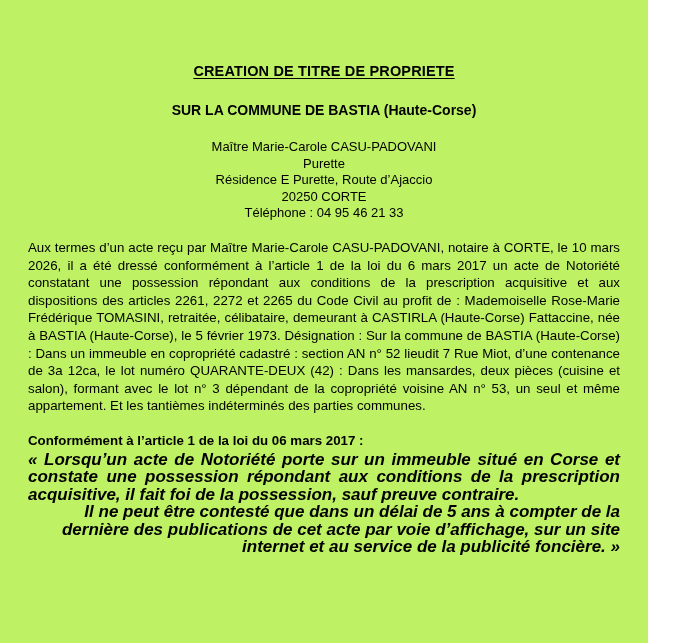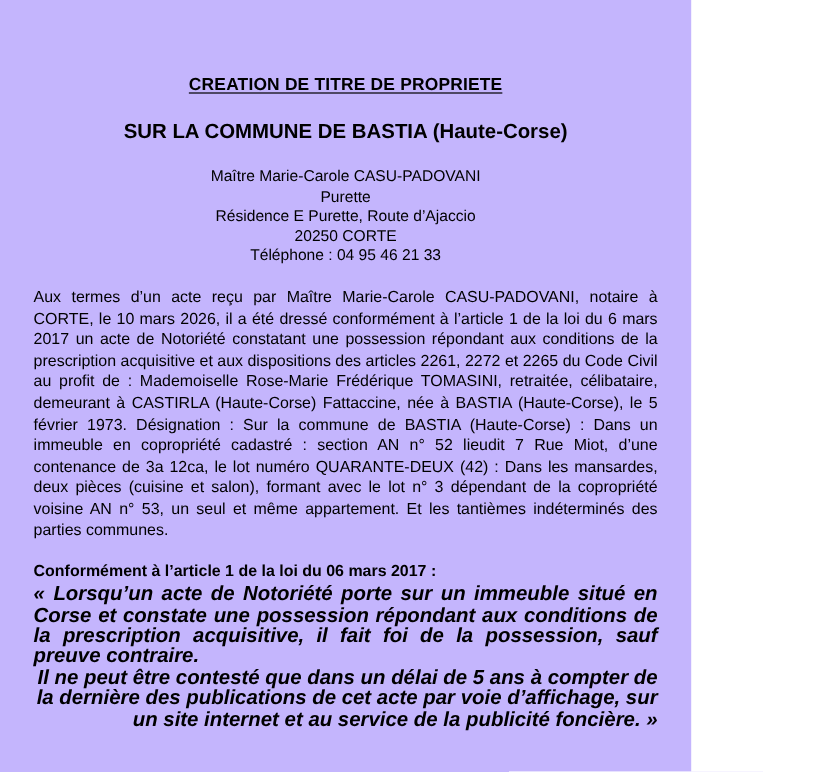--- a/index.html
+++ b/index.html
@@ -9,44 +9,44 @@
   }
   body {
     width: 700px;
     height: 643px;
     font-family: "Liberation Sans", sans-serif;
     color: #000000;
     -webkit-font-smoothing: antialiased;
   }
   .page {
     position: relative;
-    width: 576px;
+    width: 648px;
     height: 643px;
-    background: #c4b5fd;
+    background: #bef264;
     box-sizing: border-box;
     padding: 0 28px;
   }
   
   .doc-title {
     text-align: center;
     font-weight: bold;
     font-size: 14.5px;
     letter-spacing: 0.15px;
     margin: 0;
     padding-top: 63px;
     line-height: 16px;
   }
   .doc-title span {
     text-decoration: underline;
     text-underline-offset: 2px;
   }
   .doc-subtitle {
     text-align: center;
     font-weight: bold;
-    font-size: 17px;
+    font-size: 14px;
     margin: 0;
     padding-top: 23px;
     line-height: 16px;
   }
   
   .contact-block {
     text-align: center;
     font-weight: normal;
     font-size: 13px;
     line-height: 16.6px;

